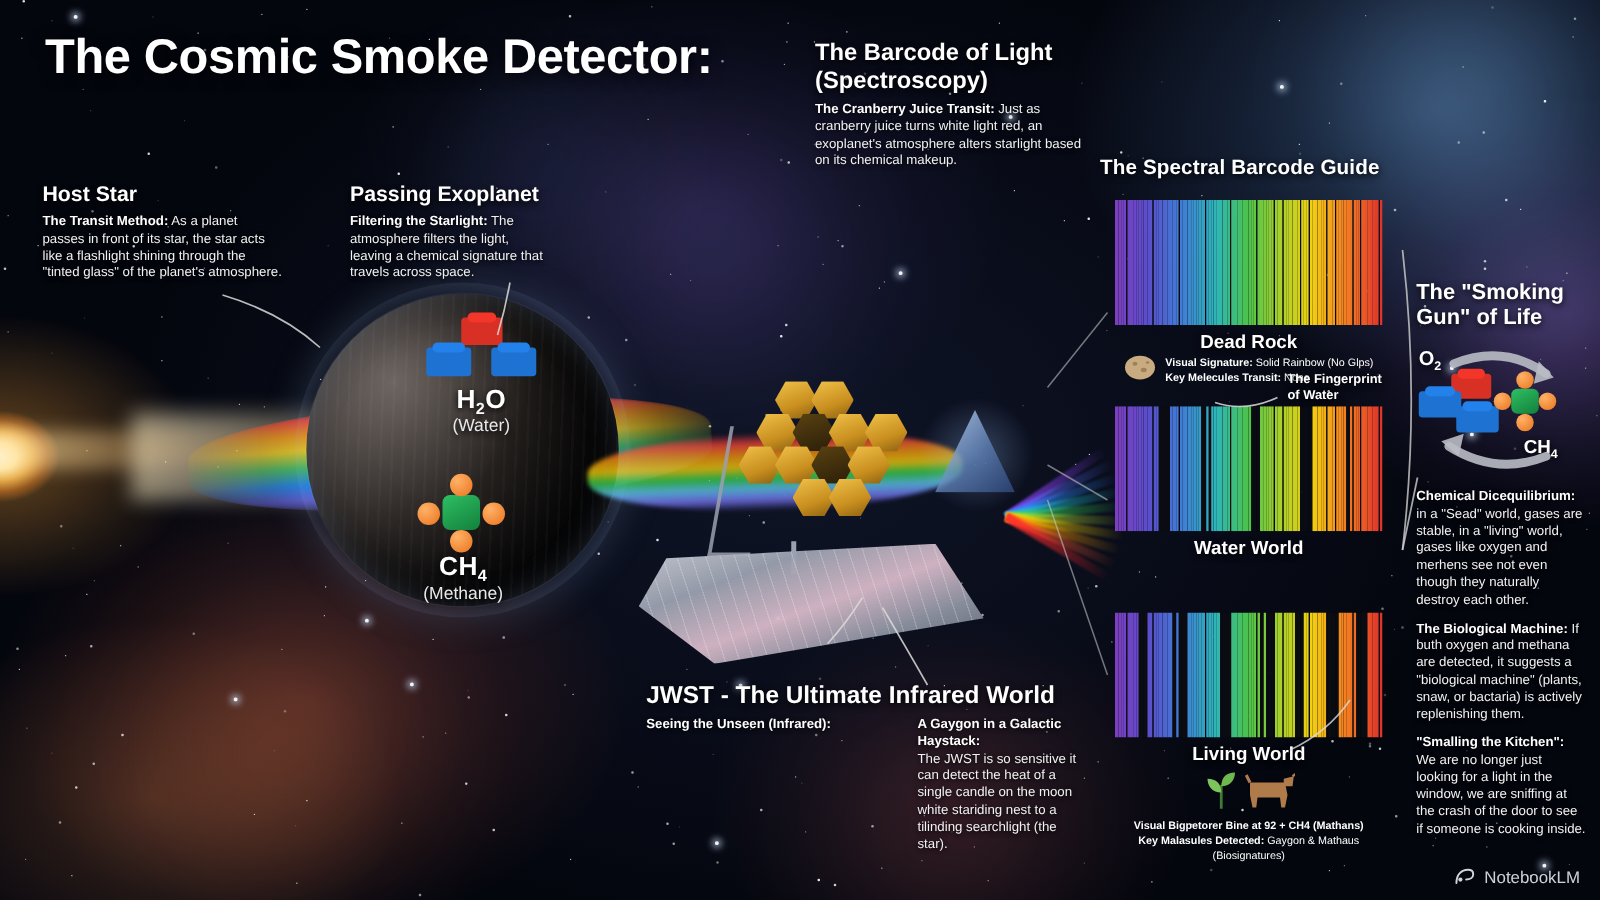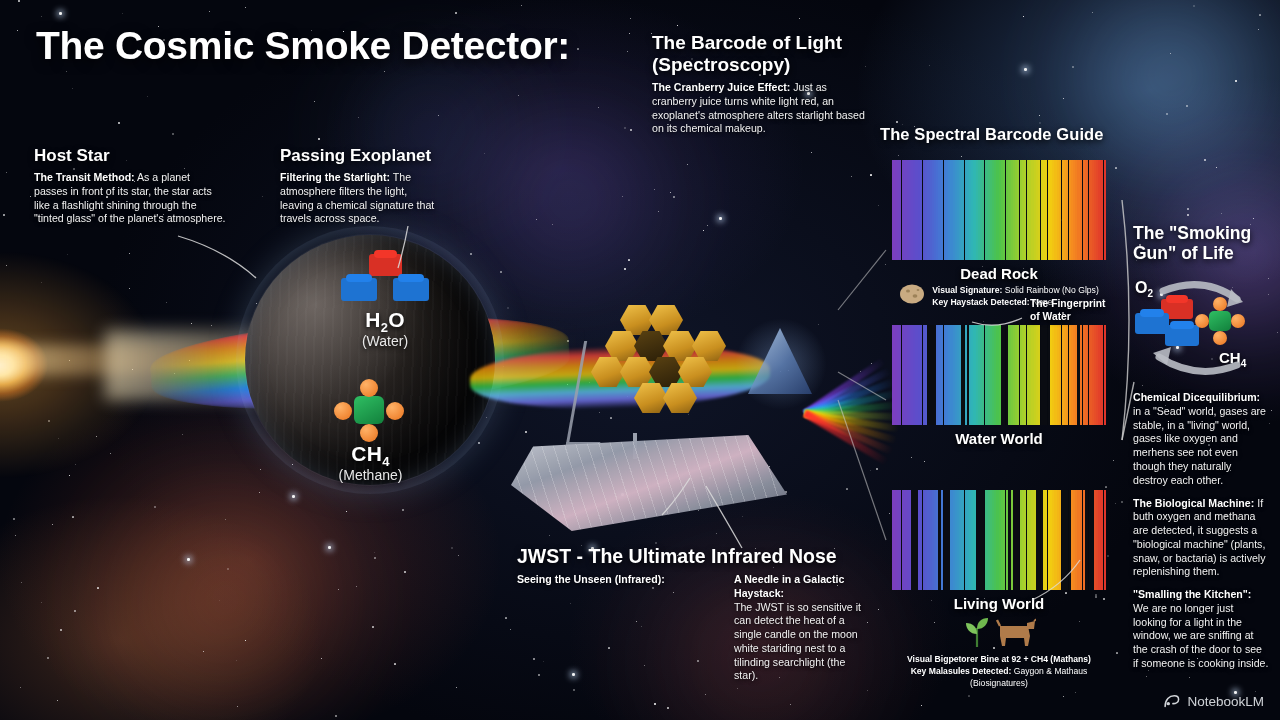--- a/index.html
+++ b/index.html
@@ -611,21 +611,21 @@
     <div class="body-t"><b>Filtering the Starlight:</b><span> The atmosphere filters the light, leaving a chemical signature that travels across space.</span></div>
   </div>
 
   <div style="position:absolute;left:34px;top:146px;width:192px;">
     <div class="sec-h">Host Star</div>
     <div class="body-t"><b>The Transit Method:</b><span> As a planet passes in front of its star, the star acts like a flashlight shining through the "tinted glass" of the planet's atmosphere.</span></div>
   </div>
 
   <div style="position:absolute;left:652px;top:32px;width:215px;">
     <div class="sec-h big">The Barcode of Light (Spectroscopy)</div>
-    <div class="body-t"><b>The Cranberry Juice Effect:</b><span> Just as cranberry juice turns white light red, an exoplanet's atmosphere alters starlight based on its chemical makeup.</span></div>
+    <div class="body-t"><b>The Cranberry Juice Transit:</b><span> Just as cranberry juice turns white light red, an exoplanet's atmosphere alters starlight based on its chemical makeup.</span></div>
   </div>
 
   <div class="barcode-panel">
     <div class="bc-title">The Spectral Barcode Guide</div>
   </div>
   <div id="bc-cards" style="position:absolute;left:880px;top:0;width:250px;height:720px;">
       <div class="bc-card" style="top:160px">
         <div class="bc-strip">
           <span style="flex:3.1;background:rgb(123,63,191)"></span>
           <span style="flex:0.55;background:rgba(8,10,16,.9)"></span>
@@ -754,21 +754,21 @@
         <div class="bc-name">Dead Rock</div>
         <div class="bc-row" style="margin-top:1px;align-items:flex-start">
           <span class="bc-icon"><svg width="26" height="22" viewBox="0 0 26 22">
               <ellipse cx="13" cy="11" rx="12" ry="9.5" fill="#c9ab82"></ellipse>
               <ellipse cx="9" cy="8" rx="2" ry="1.6" fill="#9d8259"></ellipse>
               <ellipse cx="16" cy="13" rx="2.4" ry="1.8" fill="#9d8259"></ellipse>
               <ellipse cx="19" cy="7" rx="1.4" ry="1.1" fill="#9d8259"></ellipse>
             </svg></span>
           <span class="bc-lines" style="text-align:left">
             <div><b>Visual Signature:</b> Solid Rainbow (No Glps)</div>
-            <div><b>Key Haystack Detected:</b> None</div>
+            <div><b>Key Melecules Transit:</b> None</div>
           </span>
         </div>
       </div>
       <div class="bc-card" style="top:325px">
         <div class="bc-strip">
           <span style="flex:3.1;background:rgb(123,63,191)"></span>
           <span style="flex:0.55;background:rgba(8,10,16,.9)"></span>
           <span style="flex:2.2;background:rgb(120,64,192)"></span>
           <span style="flex:2.2;background:rgb(117,66,193)"></span>
           <span style="flex:2.2;background:rgb(114,67,194)"></span>
@@ -1039,30 +1039,30 @@
         </div>
       </div>
     </div>
 
   <div style="position:absolute;left:1030px;top:298px;width:92px;font-size:10.3px;line-height:1.22;font-weight:bold;text-shadow:0 2px 5px #000;">
     <div>The Fingerprint</div>
     <div>of Water</div>
   </div>
 
   <div style="position:absolute;left:517px;top:545px;width:355px;">
-    <div class="sec-h" style="font-size:19.5px;">JWST - The Ultimate Infrared Nose</div>
+    <div class="sec-h" style="font-size:19.5px;">JWST - The Ultimate Infrared World</div>
     <div style="display:flex;gap:12px;margin-top:4px;">
       <div style="width:205px;">
         <div class="body-t" style="margin-bottom:9px;">
           <b>Seeing the Unseen (Infrared):</b><br>
         </div>
       </div>
       <div style="width:132px;">
         <div class="body-t">
-          <b>A Needle in a Galactic Haystack:</b><br>
+          <b>A Gaygon in a Galactic Haystack:</b><br>
           <span>The JWST is so sensitive it can detect the heat of a single candle on the moon white stariding nest to a tilinding searchlight (the star).</span>
         </div>
       </div>
     </div>
   </div>
 
   <div style="position:absolute;left:1133px;top:224px;width:136px;">
     <div class="sec-h" style="font-size:17.5px;line-height:1.12;">
       <div>The "Smoking</div>
       <div>Gun" of Life</div>

